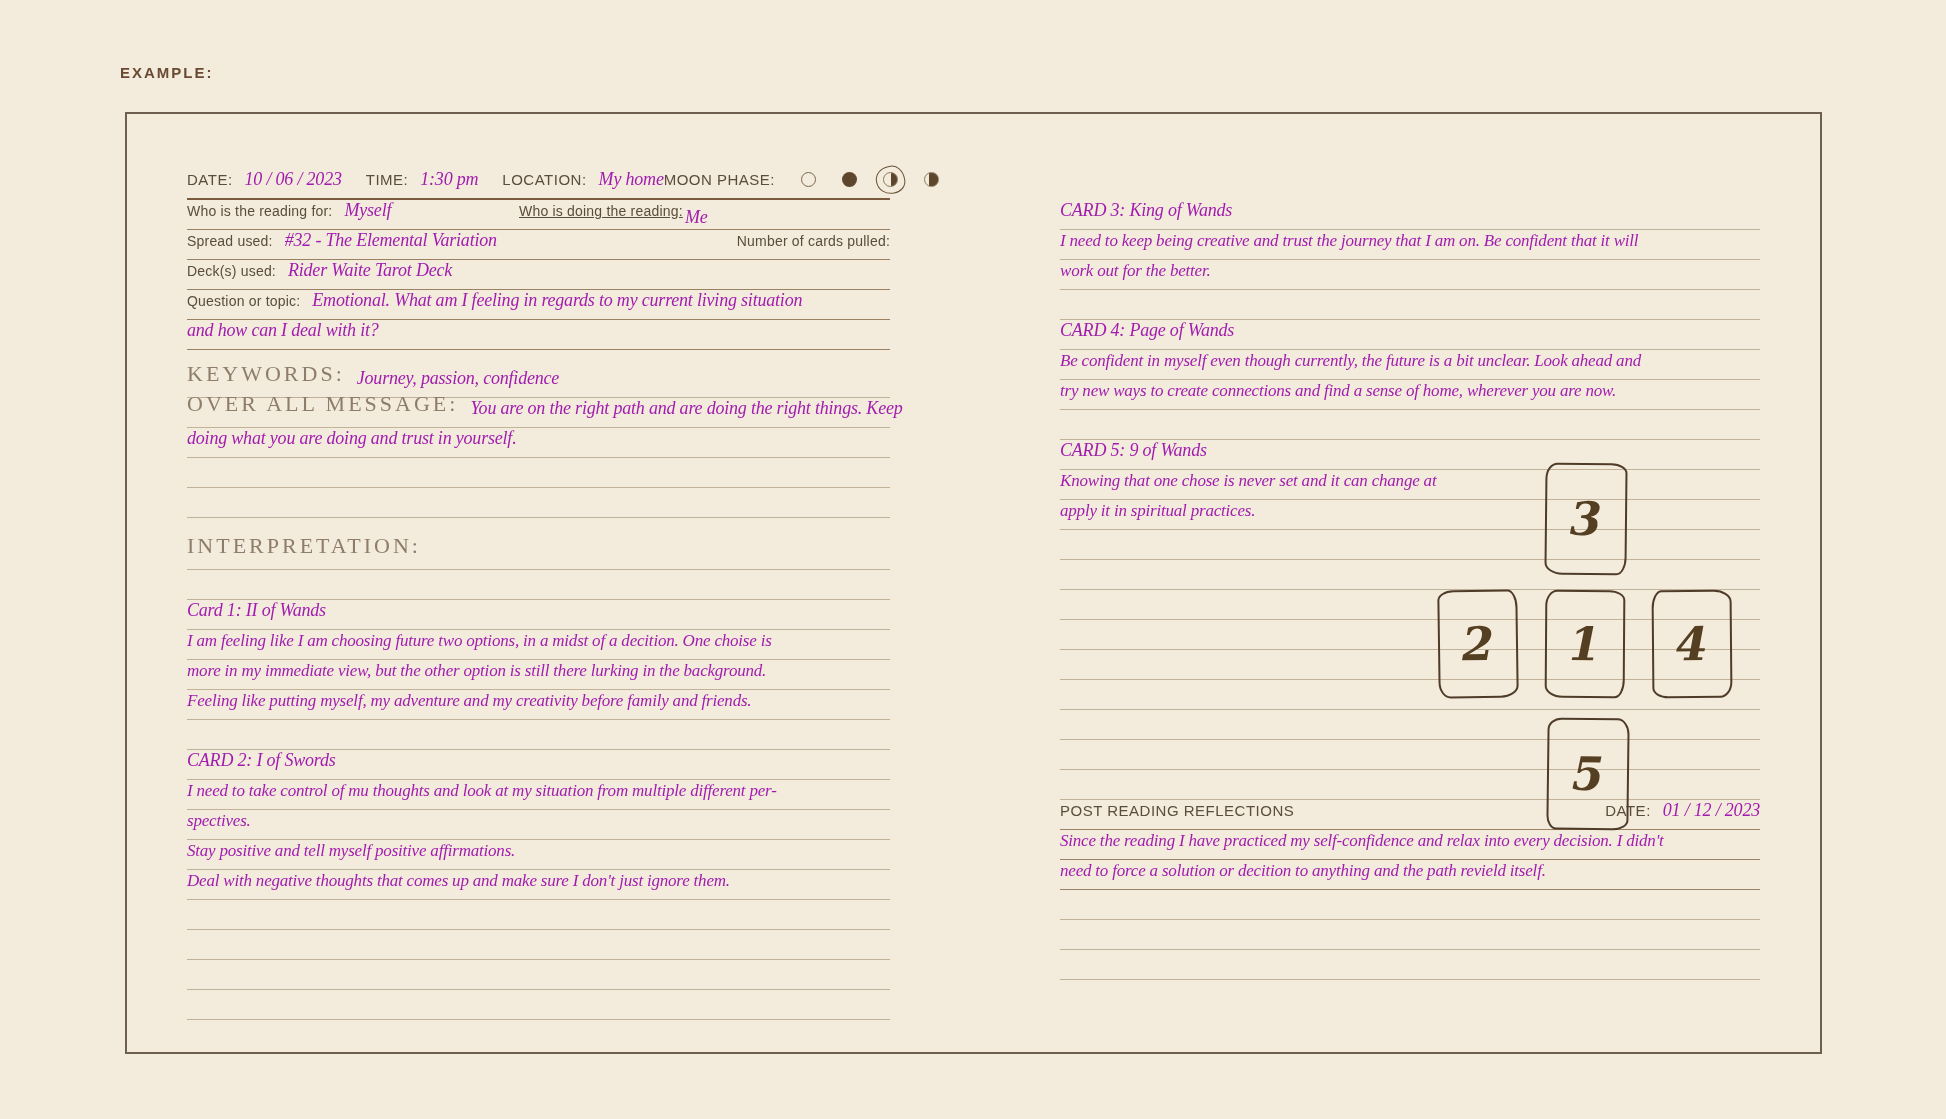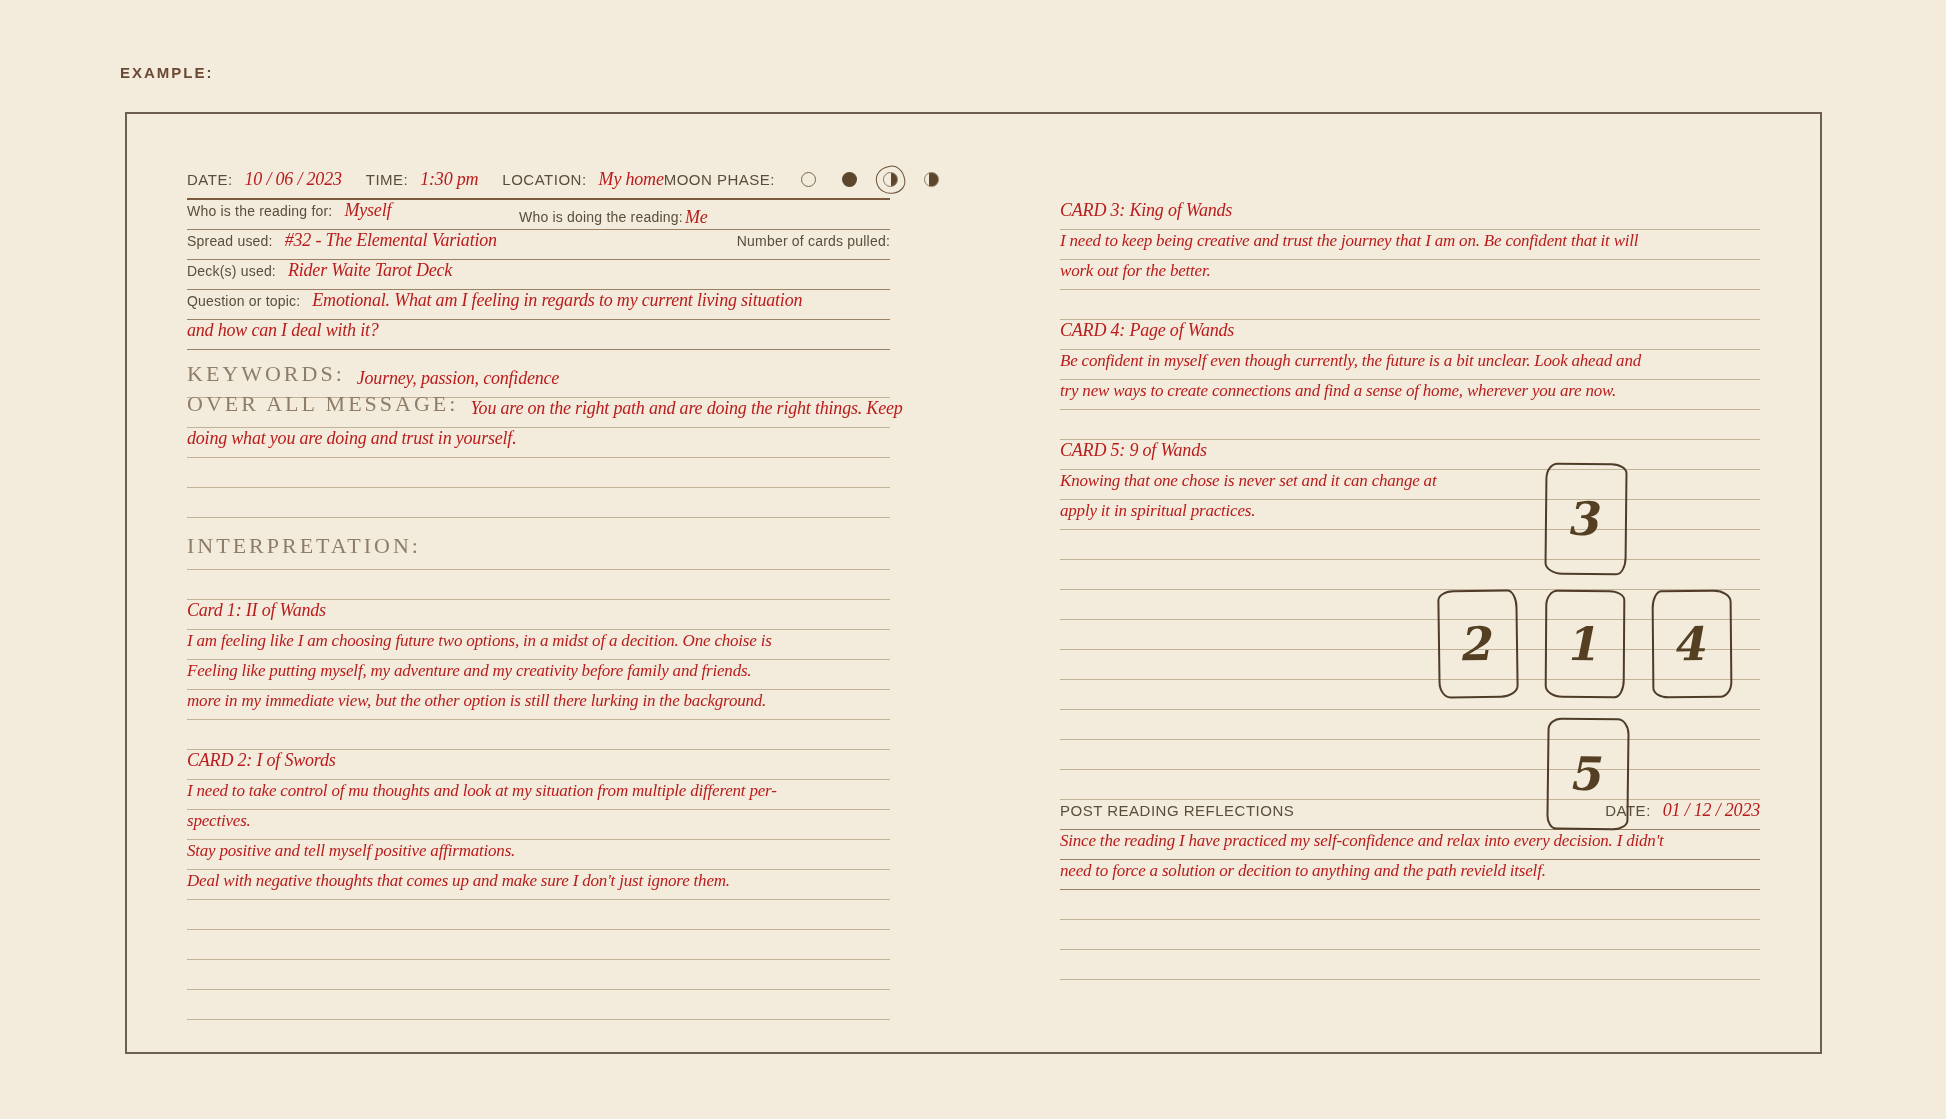--- a/index.html
+++ b/index.html
@@ -29,21 +29,21 @@
   .gap18{height:18px;}
   .gap22{height:22px;}
   .label{font-size:15px;color:#5a4d3d;letter-spacing:0.5px;}
   .label.sm{font-size:14px;letter-spacing:0.2px;}
   .shead{
     font-family:"Liberation Serif","DejaVu Serif",serif;
     font-size:22px;letter-spacing:3px;color:#8d7d69;
   }
   .hw{
     font-family:"Liberation Serif","DejaVu Serif",serif;
-    font-style:italic;color:#b91c1c;font-size:18px;line-height:1;
+    font-style:italic;color:#a21caf;font-size:18px;line-height:1;
     letter-spacing:-0.2px;
   }
   .hw.body{font-size:17px;}
   .ml12{margin-left:12px;} .ml24{margin-left:24px;} .mla{margin-left:auto;}
   
   .moons{display:flex;align-items:center;gap:26px;margin-left:auto;padding-right:6px;}
   .moon{width:15px;height:15px;border-radius:50%;display:inline-block;box-sizing:border-box;}
   .moon.new{border:1.6px solid #7a674f;background:transparent;}
   .moon.full{background:#5d462c;}
   .moon.half{background:linear-gradient(90deg, rgba(0,0,0,0) 50%, #5d462c 50%);border:1px solid #8a7a5f;}
@@ -91,21 +91,21 @@
         <span class="moon half"></span>
         <span class="loop"></span>
       </span>
       <span class="moon gibbous"></span>
     </span>
   </div>
 
   <div class="r rm">
     <span class="label sm">Who is the reading for:</span>
     <span class="hw ml12">Myself</span>
-    <span class="label sm" style="position:absolute;left:332px;bottom:4px;">Who is doing the reading:</span>
+    <span class="label sm" style="position:absolute;left:332px;bottom:10px;text-decoration:underline;">Who is doing the reading:</span>
     <span class="hw" style="position:absolute;left:498px;bottom:3px;">Me</span>
   </div>
 
   <div class="r rm">
     <span class="label sm">Spread used:</span>
     <span class="hw ml12">#32 - The Elemental Variation</span>
     <span class="label sm mla">Number of cards pulled:</span>
   </div>
 
   <div class="r rm">
@@ -149,24 +149,24 @@
 
   <div class="r"></div>
 
   <div class="r">
     <span class="hw">Card 1: II of Wands</span>
   </div>
   <div class="r">
     <span class="hw body">I am feeling like I am choosing future two options, in a midst of a decition. One choise is</span>
   </div>
   <div class="r">
+    <span class="hw body">more in my immediate view, but the other option is still there lurking in the background.</span>
+  </div>
+  <div class="r">
     <span class="hw body">Feeling like putting myself, my adventure and my creativity before family and friends.</span>
-  </div>
-  <div class="r">
-    <span class="hw body">more in my immediate view, but the other option is still there lurking in the background.</span>
   </div>
 
   <div class="r"></div>
 
   <div class="r">
     <span class="hw">CARD 2: I of Swords</span>
   </div>
   <div class="r">
     <span class="hw body">I need to take control of mu thoughts and look at my situation from multiple different per-</span>
   </div>

